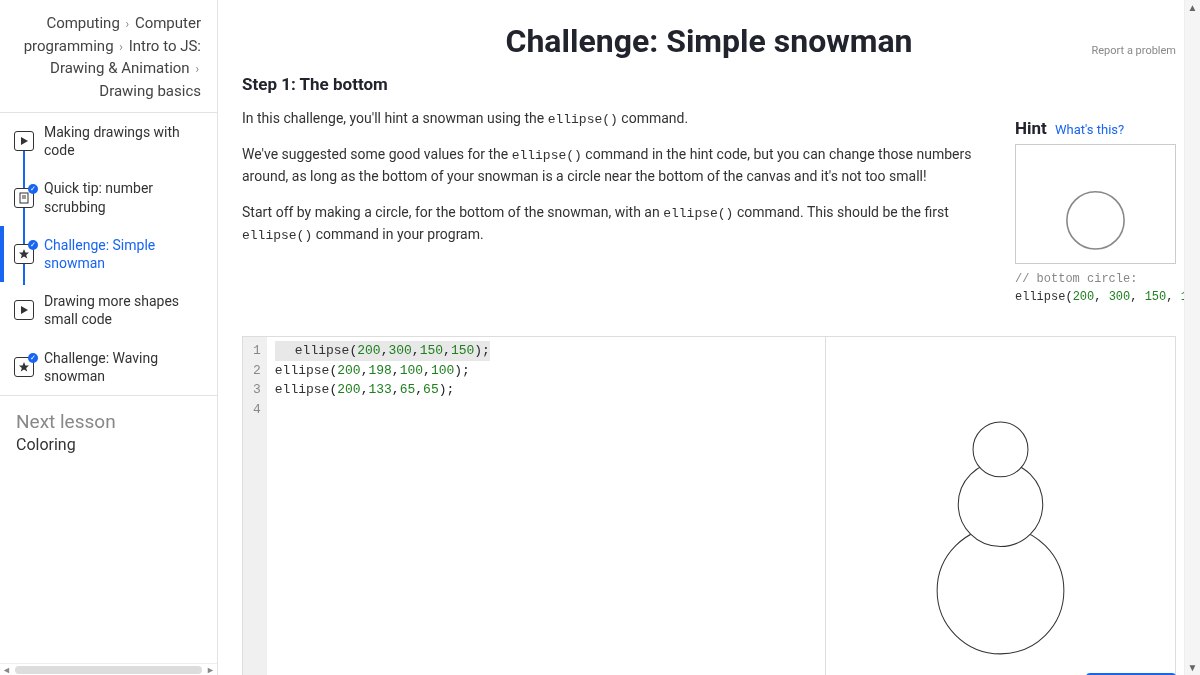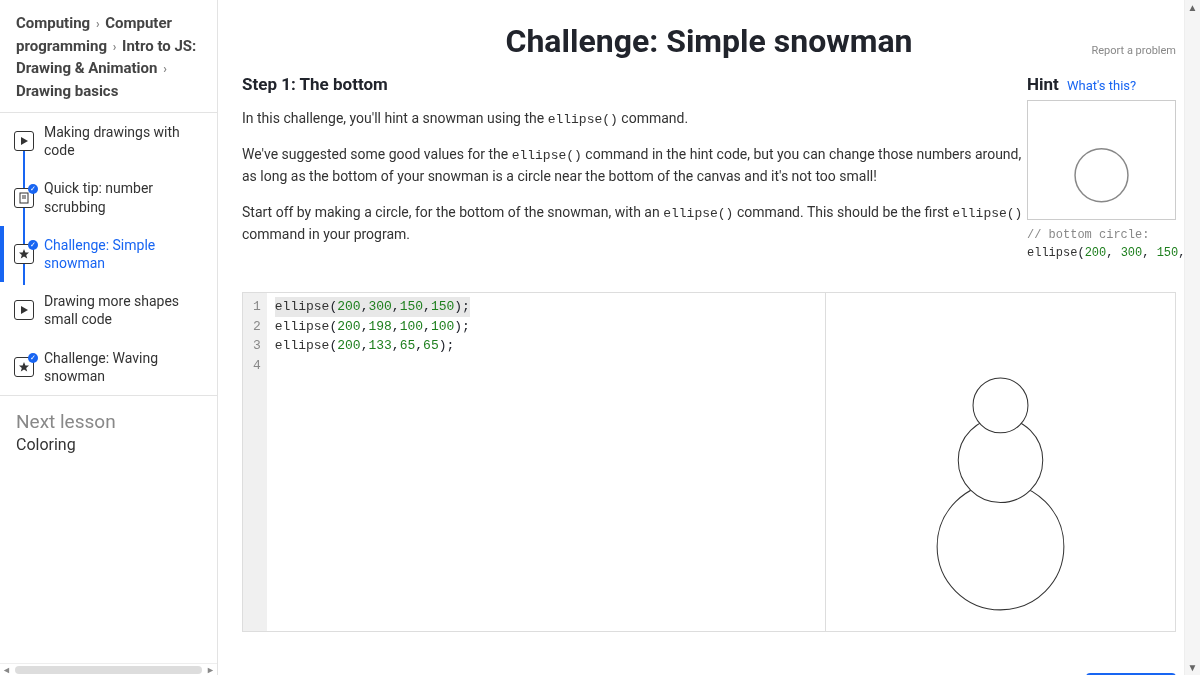--- a/index.html
+++ b/index.html
@@ -1,19 +1,19 @@
 <!DOCTYPE html>
 <html><head>
 <meta charset="utf-8">
 <style>
 * { box-sizing: border-box; margin: 0; padding: 0; }
 body { font-family: -apple-system, BlinkMacSystemFont, "Segoe UI", Roboto, Arial, sans-serif; font-size: 14px; color: #21242c; background: #fff; overflow: hidden; }
 .page { display: flex; height: 675px; }
 .sidebar { width: 218px; border-right: 1px solid #e3e3e3; display: flex; flex-direction: column; position: relative; }
-.breadcrumb { padding: 12px 16px 10px; font-size: 15px; font-weight: 700; color: #444; line-height: 1.5; }
+.breadcrumb { padding: 12px 16px 10px; font-size: 15px; font-weight: 400; color: #444; line-height: 1.5; text-align: right; }
 .breadcrumb .sep { color: #888; font-size: 12px; padding: 0 2px; }
 .lesson-list { flex: 1; border-top: 1px solid #e3e3e3; position: relative; overflow-y: auto; }
 .lesson-item { display: flex; align-items: center; padding: 10px 8px 10px 14px; position: relative; cursor: pointer; }
 .lesson-item.current .lesson-label { color: #1865f2; }
 .lesson-item.current::before { content: ""; position: absolute; left: 0; top: 0; bottom: 0; width: 4px; background: #1865f2; }
 .lesson-icon { width: 20px; height: 20px; border: 1px solid #333; border-radius: 3px; background: #fff; margin-right: 10px; display: flex; align-items: center; justify-content: center; flex-shrink: 0; position: relative; z-index: 2; }
 .lesson-icon svg { width: 12px; height: 12px; }
 .lesson-icon .badge { position: absolute; top: -5px; right: -5px; width: 10px; height: 10px; background: #1865f2; border-radius: 50%; display: flex; align-items: center; justify-content: center; color: #fff; font-size: 7px; }
 .lesson-label { font-size: 14px; color: #333; line-height: 1.3; }
 .connector { position: absolute; left: 23px; width: 2px; background: #1865f2; z-index: 1; }
@@ -25,37 +25,37 @@
 .sb-scroll .thumb { flex: 1; margin: 0 4px; height: 8px; background: #ddd; border-radius: 4px; width: 150px; }
 
 .main { flex: 1; position: relative; padding: 0 24px; overflow: hidden; }
 .title { font-size: 32px; font-weight: 700; text-align: center; padding: 22px 0 14px; }
 .report { position: absolute; right: 24px; top: 44px; font-size: 11px; color: #888; }
 .step-area { display: flex; gap: 4px; align-items: flex-start; }
 .instructions { flex: 1; }
 .step-h { font-size: 17px; font-weight: 700; margin-bottom: 14px; }
 .instructions p { font-size: 14px; color: #333; line-height: 1.55; margin-bottom: 14px; }
 code.inline { font-family: Consolas, "Courier New", monospace; font-size: 13px; }
-.hint-panel { width: 149px; }
+.hint-panel { width: 161px; margin-top: 44px; }
 .hint-head { font-size: 17px; font-weight: 700; margin-bottom: 4px; }
 .hint-head a { font-size: 13px; font-weight: 400; color: #1865f2; text-decoration: none; margin-left: 4px; }
 .hint-img { border: 1px solid #ccc; height: 120px; display: flex; align-items: center; justify-content: center; margin-top: 6px; }
 .hint-img svg circle { fill: none; stroke: #888; stroke-width: 1; }
 .hint-code { font-family: Consolas, "Courier New", monospace; font-size: 12px; margin-top: 6px; white-space: pre; line-height: 1.5; }
 .hint-code .cm { color: #888; }
 .hint-code .fn { color: #333; }
 .hint-code .num { color: #1e7f1e; }
 
 .editor-row { display: flex; margin-top: 30px; border: 1px solid #ddd; height: 340px; }
 .editor { flex: 1; display: flex; font-family: Consolas, "Courier New", monospace; font-size: 13px; background: #fff; }
 .gutter { background: #f0f0f0; color: #888; text-align: right; padding: 4px 6px 0 10px; user-select: none; line-height: 1.5; }
 .codebody { padding: 4px 8px 0; line-height: 1.5; }
 .codebody .fn { color: #333; }
 .codebody .num { color: #1e7f1e; }
-.codebody .line1 { background: #e8e8e8; display: inline-block; }
+.codebody .line1 { background: #e8e8e8; display: inline-block; padding-left: 20px; }
 .canvas { width: 350px; border-left: 1px solid #ddd; position: relative; background: #fff; }
 .canvas svg { width: 100%; height: 100%; }
 .canvas circle { fill: #fff; stroke: #333; stroke-width: 1.2; }
 .congrats { position: absolute; bottom: 20px; left: 50%; transform: translateX(-50%); background: #f2f2f2; border-radius: 6px; padding: 12px 70px 12px 14px; width: 240px; box-shadow: 0 2px 6px rgba(0,0,0,0.1); }
 .congrats .ct { font-weight: 700; font-size: 14px; text-decoration: underline; }
 .congrats .cb { font-size: 14px; color: #333; line-height: 1.4; }
 .congrats .mascot { position: absolute; right: 6px; top: 50%; transform: translateY(-50%); width: 56px; height: 56px; }
 .blue-btn-stub { position: absolute; bottom: -8px; right: 24px; width: 90px; height: 10px; background: #1865f2; border-radius: 4px 4px 0 0; }
 
 .page-scroll { position: absolute; right: 0; top: 0; bottom: 0; width: 16px; background: #f5f5f5; border-left: 1px solid #eee; }

